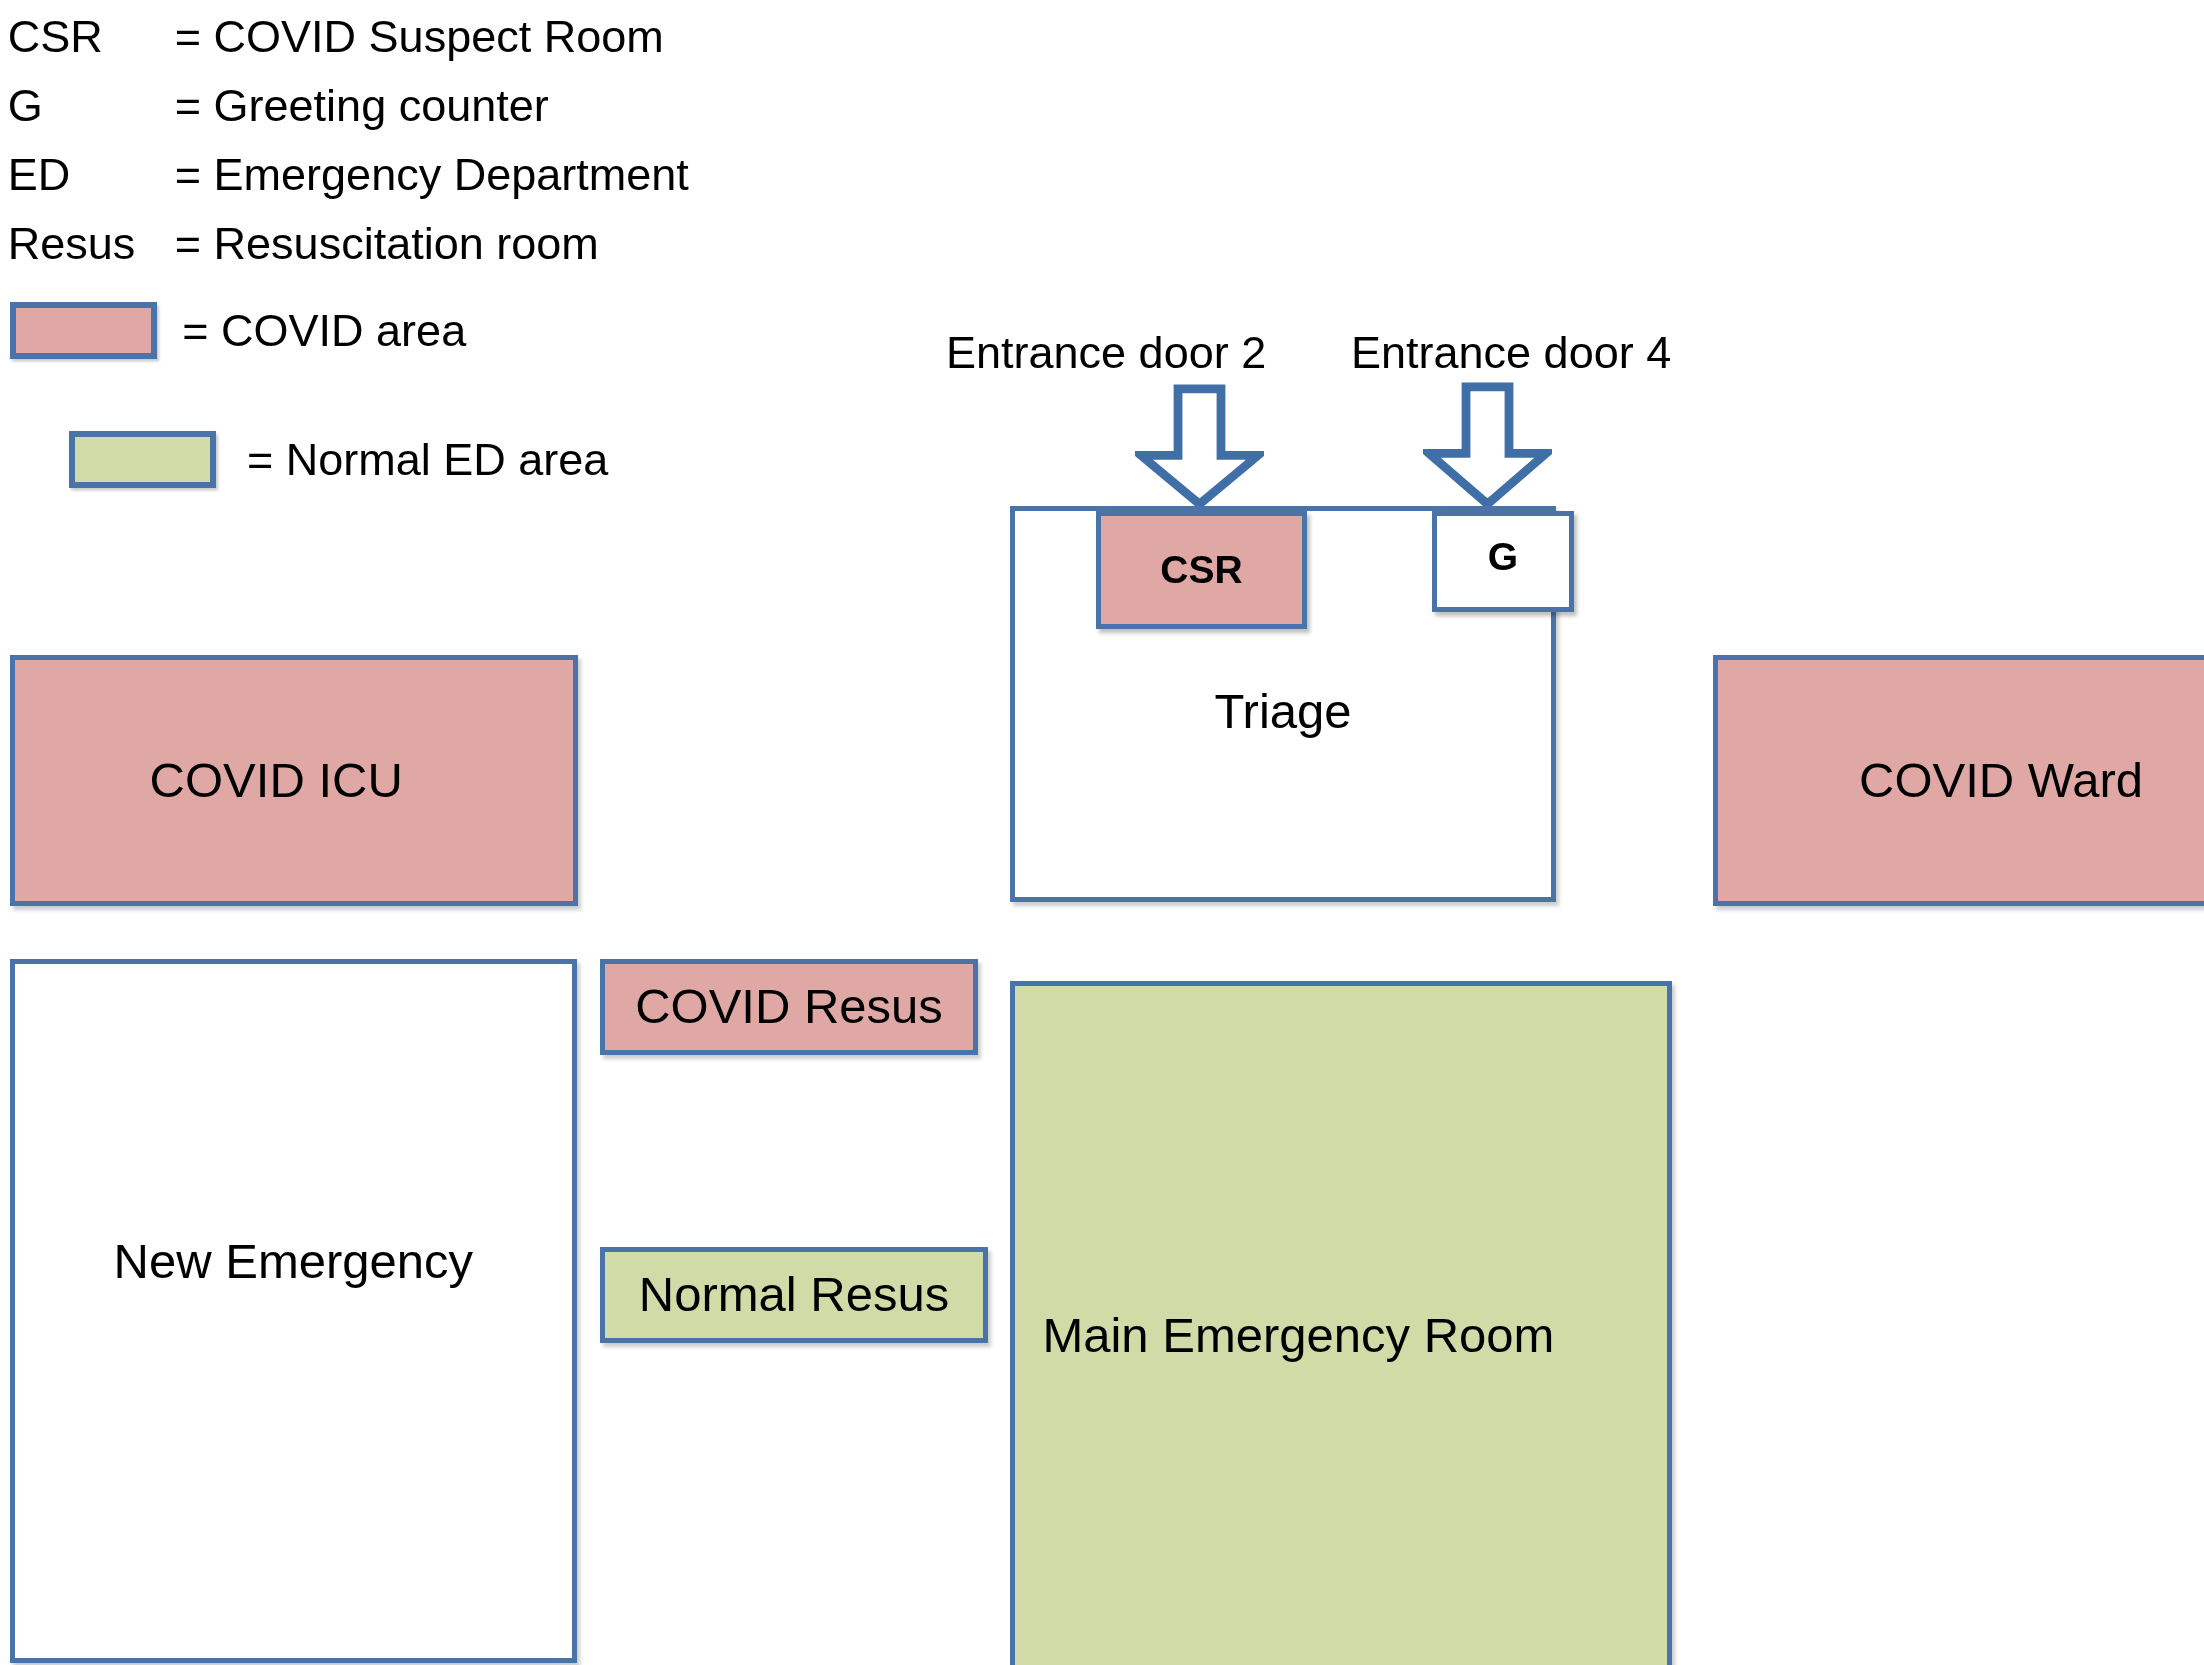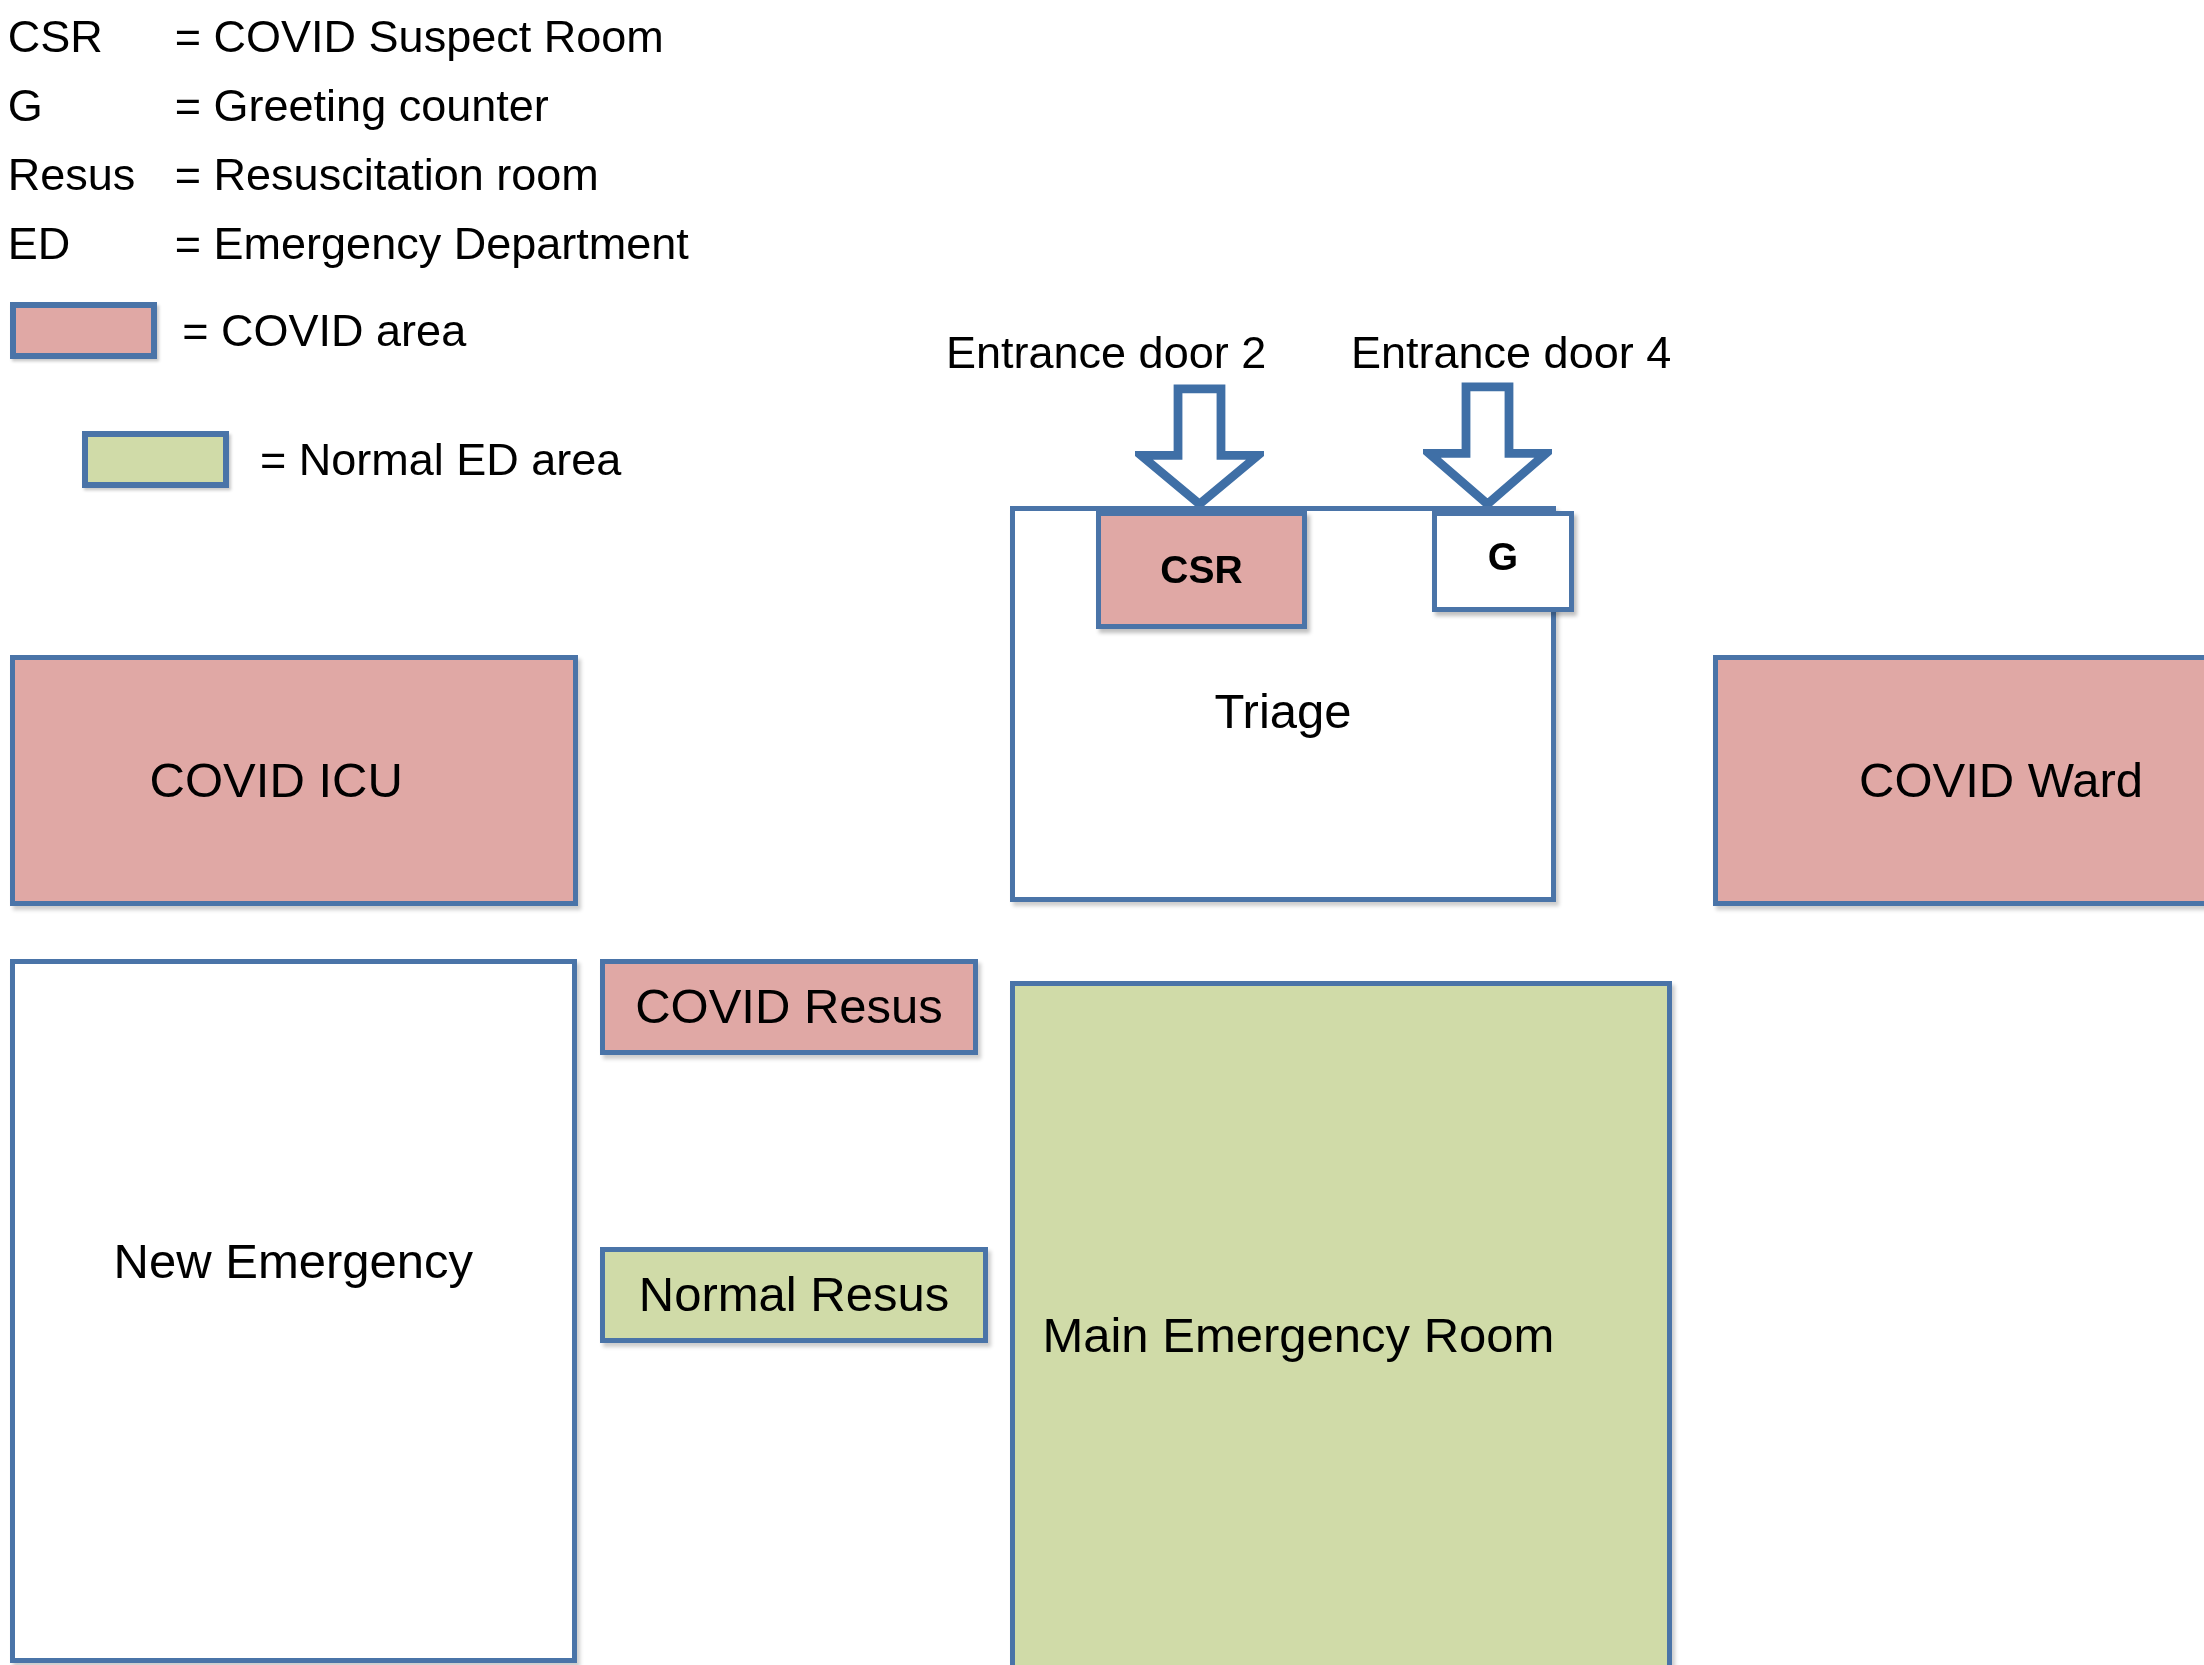--- a/index.html
+++ b/index.html
@@ -43,21 +43,21 @@
   }
 
   
   .swatch-row {
     position: absolute;
     display: flex;
     align-items: center;
     white-space: nowrap;
   }
   .swatch-row.covid  { left: 9.8px; top: 302px; }
-  .swatch-row.normal { left: 42px; top: 431px; padding-left: 40px; }
+  .swatch-row.normal { left: 29px; top: 431px; padding-left: 40px; }
 
   .swatch {
     width: 147px;
     height: 57px;
     border: 6.9px solid #4a74a8;
     box-sizing: border-box;
     box-shadow: 2px 2.9px 2.9px rgba(0,0,0,0.22);
   }
   .swatch.covid  { background: #e0a8a5; }
   .swatch.normal { background: #d0dba8; }
@@ -177,27 +177,27 @@
       <span class="abbr-key">CSR</span>
       <span class="abbr-def">= COVID Suspect Room</span>
     </div>
 
     <div class="abbr-row">
       <span class="abbr-key">G</span>
       <span class="abbr-def">= Greeting counter</span>
     </div>
 
     <div class="abbr-row">
+      <span class="abbr-key">ED</span>
+      <span class="abbr-def">= Emergency Department</span>
+    </div>
+
+    <div class="abbr-row">
       <span class="abbr-key">Resus</span>
       <span class="abbr-def">= Resuscitation room</span>
-    </div>
-
-    <div class="abbr-row">
-      <span class="abbr-key">ED</span>
-      <span class="abbr-def">= Emergency Department</span>
     </div>
   </div>
 
   <div class="swatch-row covid">
     <div class="swatch covid"></div>
     <span class="swatch-label">= COVID area</span>
   </div>
 
   <div class="swatch-row normal">
     <div class="swatch normal"></div>

